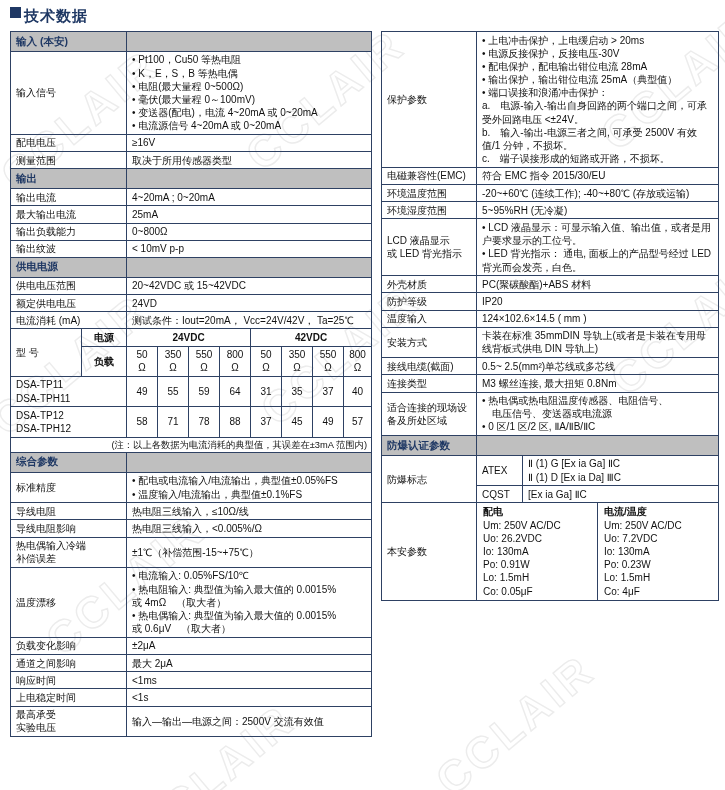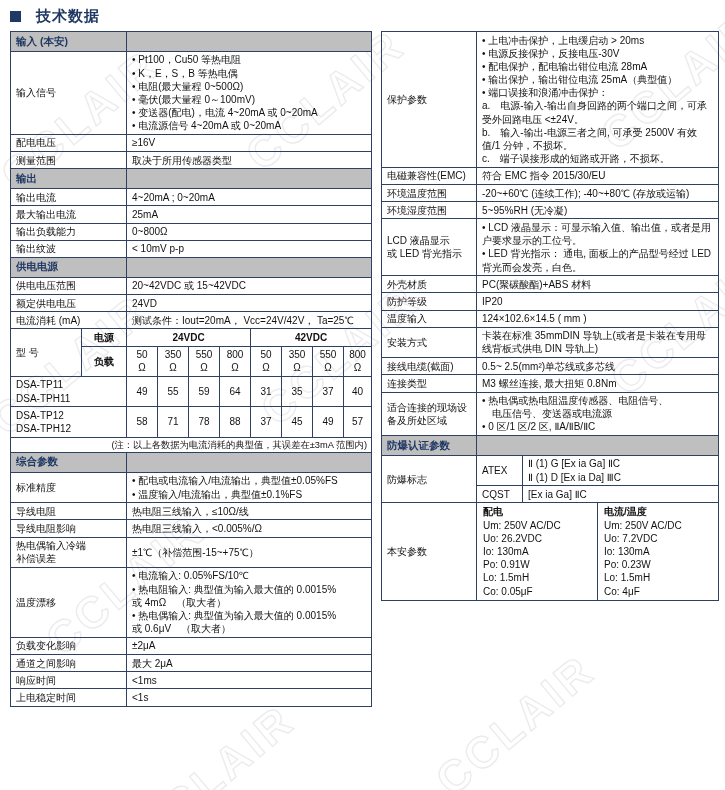--- a/index.html
+++ b/index.html
@@ -12,21 +12,21 @@
 
   
   .wm {
     position:absolute; z-index:0; white-space:nowrap; pointer-events:none;
     font-weight:bold; font-size:44px; letter-spacing:4px;
     color:#ffffff; -webkit-text-stroke:1.4px #ececec;
     transform:rotate(-40deg); user-select:none;
   }
 
   
-  .title { position:relative; z-index:1; display:flex; align-items:center; gap:15px; padding:7px 0 5px 10px; }
+  .title { position:relative; z-index:1; display:flex; gap:3px; padding:7px 0 5px 10px; }
   .title .sq { width:11px; height:11px; background:#1F3864; flex:none; }
   .title .tx { font-size:15px; font-weight:bold; color:#1F3864; letter-spacing:1px; }
 
   .cols { position:relative; z-index:1; display:flex; align-items:flex-start; gap:9px; padding:0 6px 0 10px; }
   .col-left  { width:362px; flex:none; }
   .col-right { width:338px; flex:none; }
   .col-left table + table { margin-top:-1px; }
 
   table { border-collapse:collapse; table-layout:fixed; width:100%; background:transparent; }
   td {
@@ -279,20 +279,27 @@
           <td class="lbl">通道之间影响</td>
           <td class="val">最大 2μA</td>
         </tr>
         <tr>
           <td class="lbl">响应时间</td>
           <td class="val">&lt;1ms</td>
         </tr>
         <tr>
           <td class="lbl">上电稳定时间</td>
           <td class="val">&lt;1s</td>
+        </tr>
+        <tr>
+          <td class="lbl">
+                <div>最高承受</div>
+                <div>实验电压</div>
+              </td>
+          <td class="val">输入—输出—电源之间：2500V 交流有效值</td>
         </tr>
       </tbody>
         </table>
     </div>
 
     <div class="col-right">
       <table>
         <colgroup>
             <col style="width:95px">
             <col style="width:46px">

